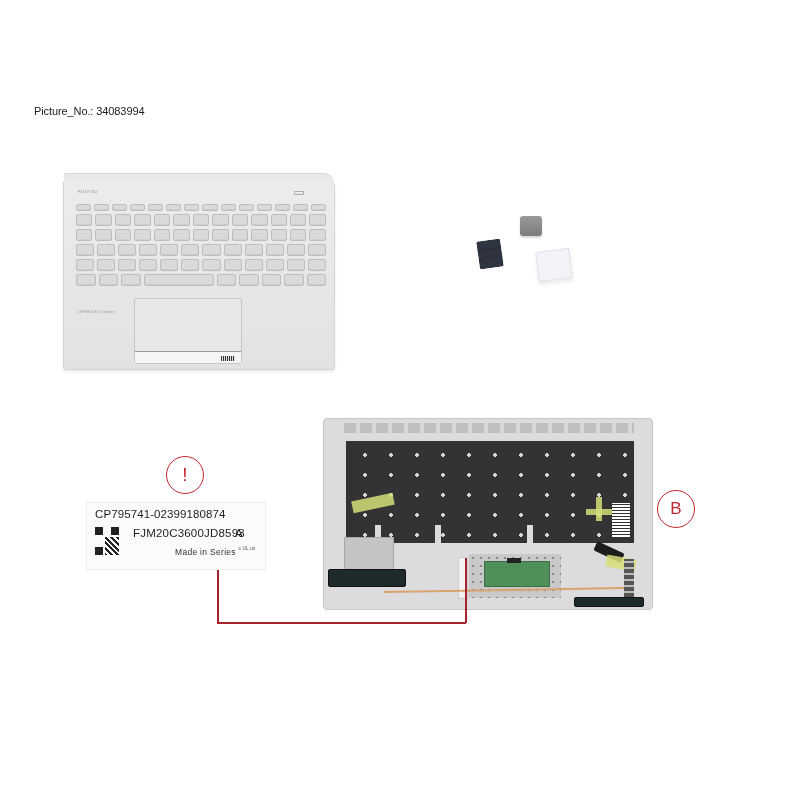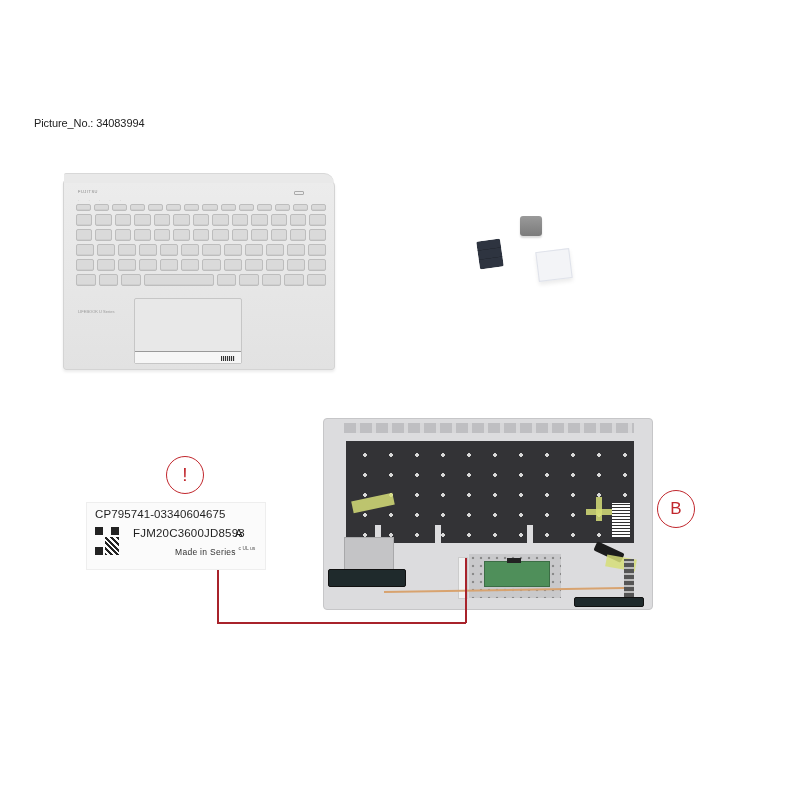--- a/index.html
+++ b/index.html
@@ -1,19 +1,19 @@
 <!DOCTYPE html>
 <html><head>
 <meta charset="utf-8">
 <style>
   * { box-sizing: border-box; margin: 0; padding: 0; }
   html, body { width: 800px; height: 800px; background: #ffffff; overflow: hidden; }
   body { position: relative; font-family: "Liberation Sans", sans-serif; }
 
-  .caption { position: absolute; left: 34px; top: 117px; font-size: 11px; color: #222; letter-spacing: -0.1px; }
+  .caption { position: absolute; left: 34px; top: 105px; font-size: 11px; color: #222; letter-spacing: -0.1px; }
 
   
   .kb-case {
     position: absolute; left: 63px; top: 180px; width: 272px; height: 190px;
     background: linear-gradient(180deg, #ececec 0%, #e6e6e6 60%, #e2e2e2 100%);
     border: 1px solid #d4d4d4; border-radius: 3px 6px 3px 3px;
     box-shadow: 0 2px 3px rgba(0,0,0,0.08);
   }
   .kb-case .hinge { position: absolute; top: -8px; left: 0; width: 100%; height: 10px;
     background: #e9e9e9; border-top: 1px solid #d8d8d8; border-radius: 2px 10px 0 0; }
@@ -205,21 +205,21 @@
     <div class="slot"></div>
     <div class="conn"></div>
   </div>
 </div>
 
 <div class="foot dark"></div>
 <div class="foot grey"></div>
 <div class="foot white"></div>
 
 <div class="label">
-  <div class="pn">CP795741-03340604675</div>
+  <div class="pn">CP795741-02399180874</div>
   <div class="qr"></div>
   <div class="sn">FJM20C3600JD8593</div>
   <div class="rev">A</div>
   <div class="origin">Made in Series</div>
   <div class="ul">c UL us</div>
 </div>
 
 <div class="chassis">
   <div class="top-rail"></div>
   <div class="plate"></div>

